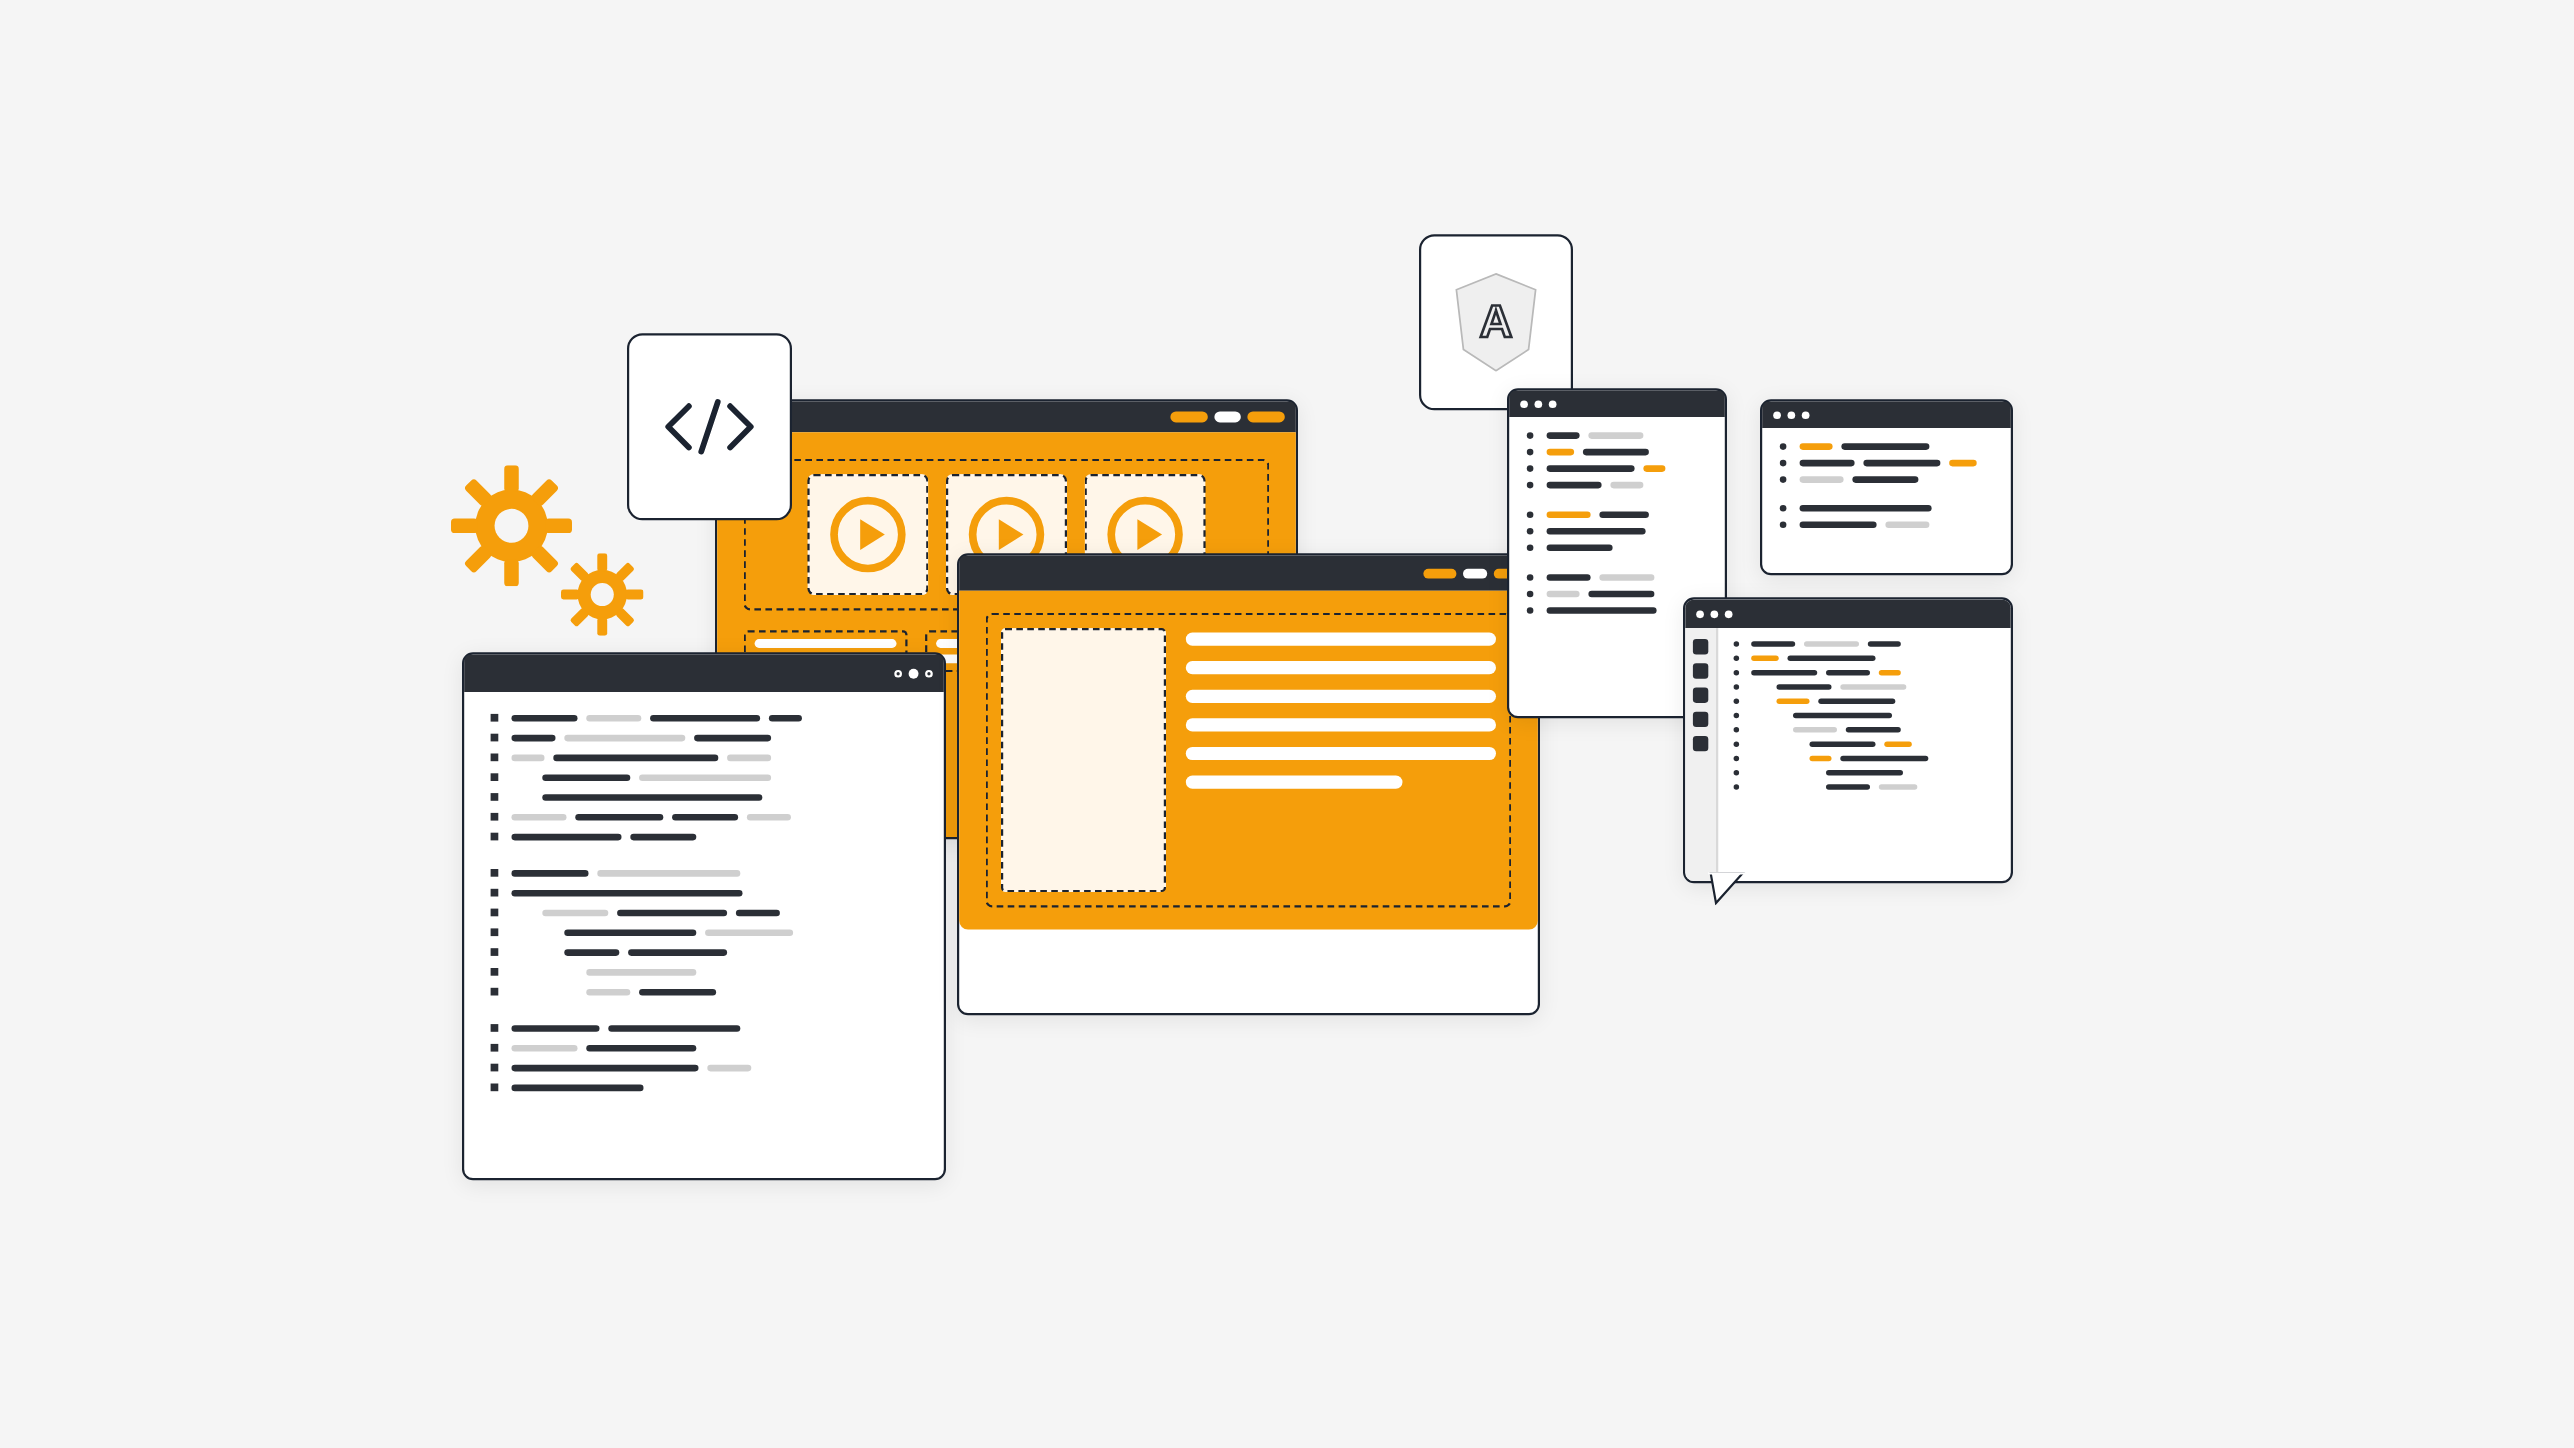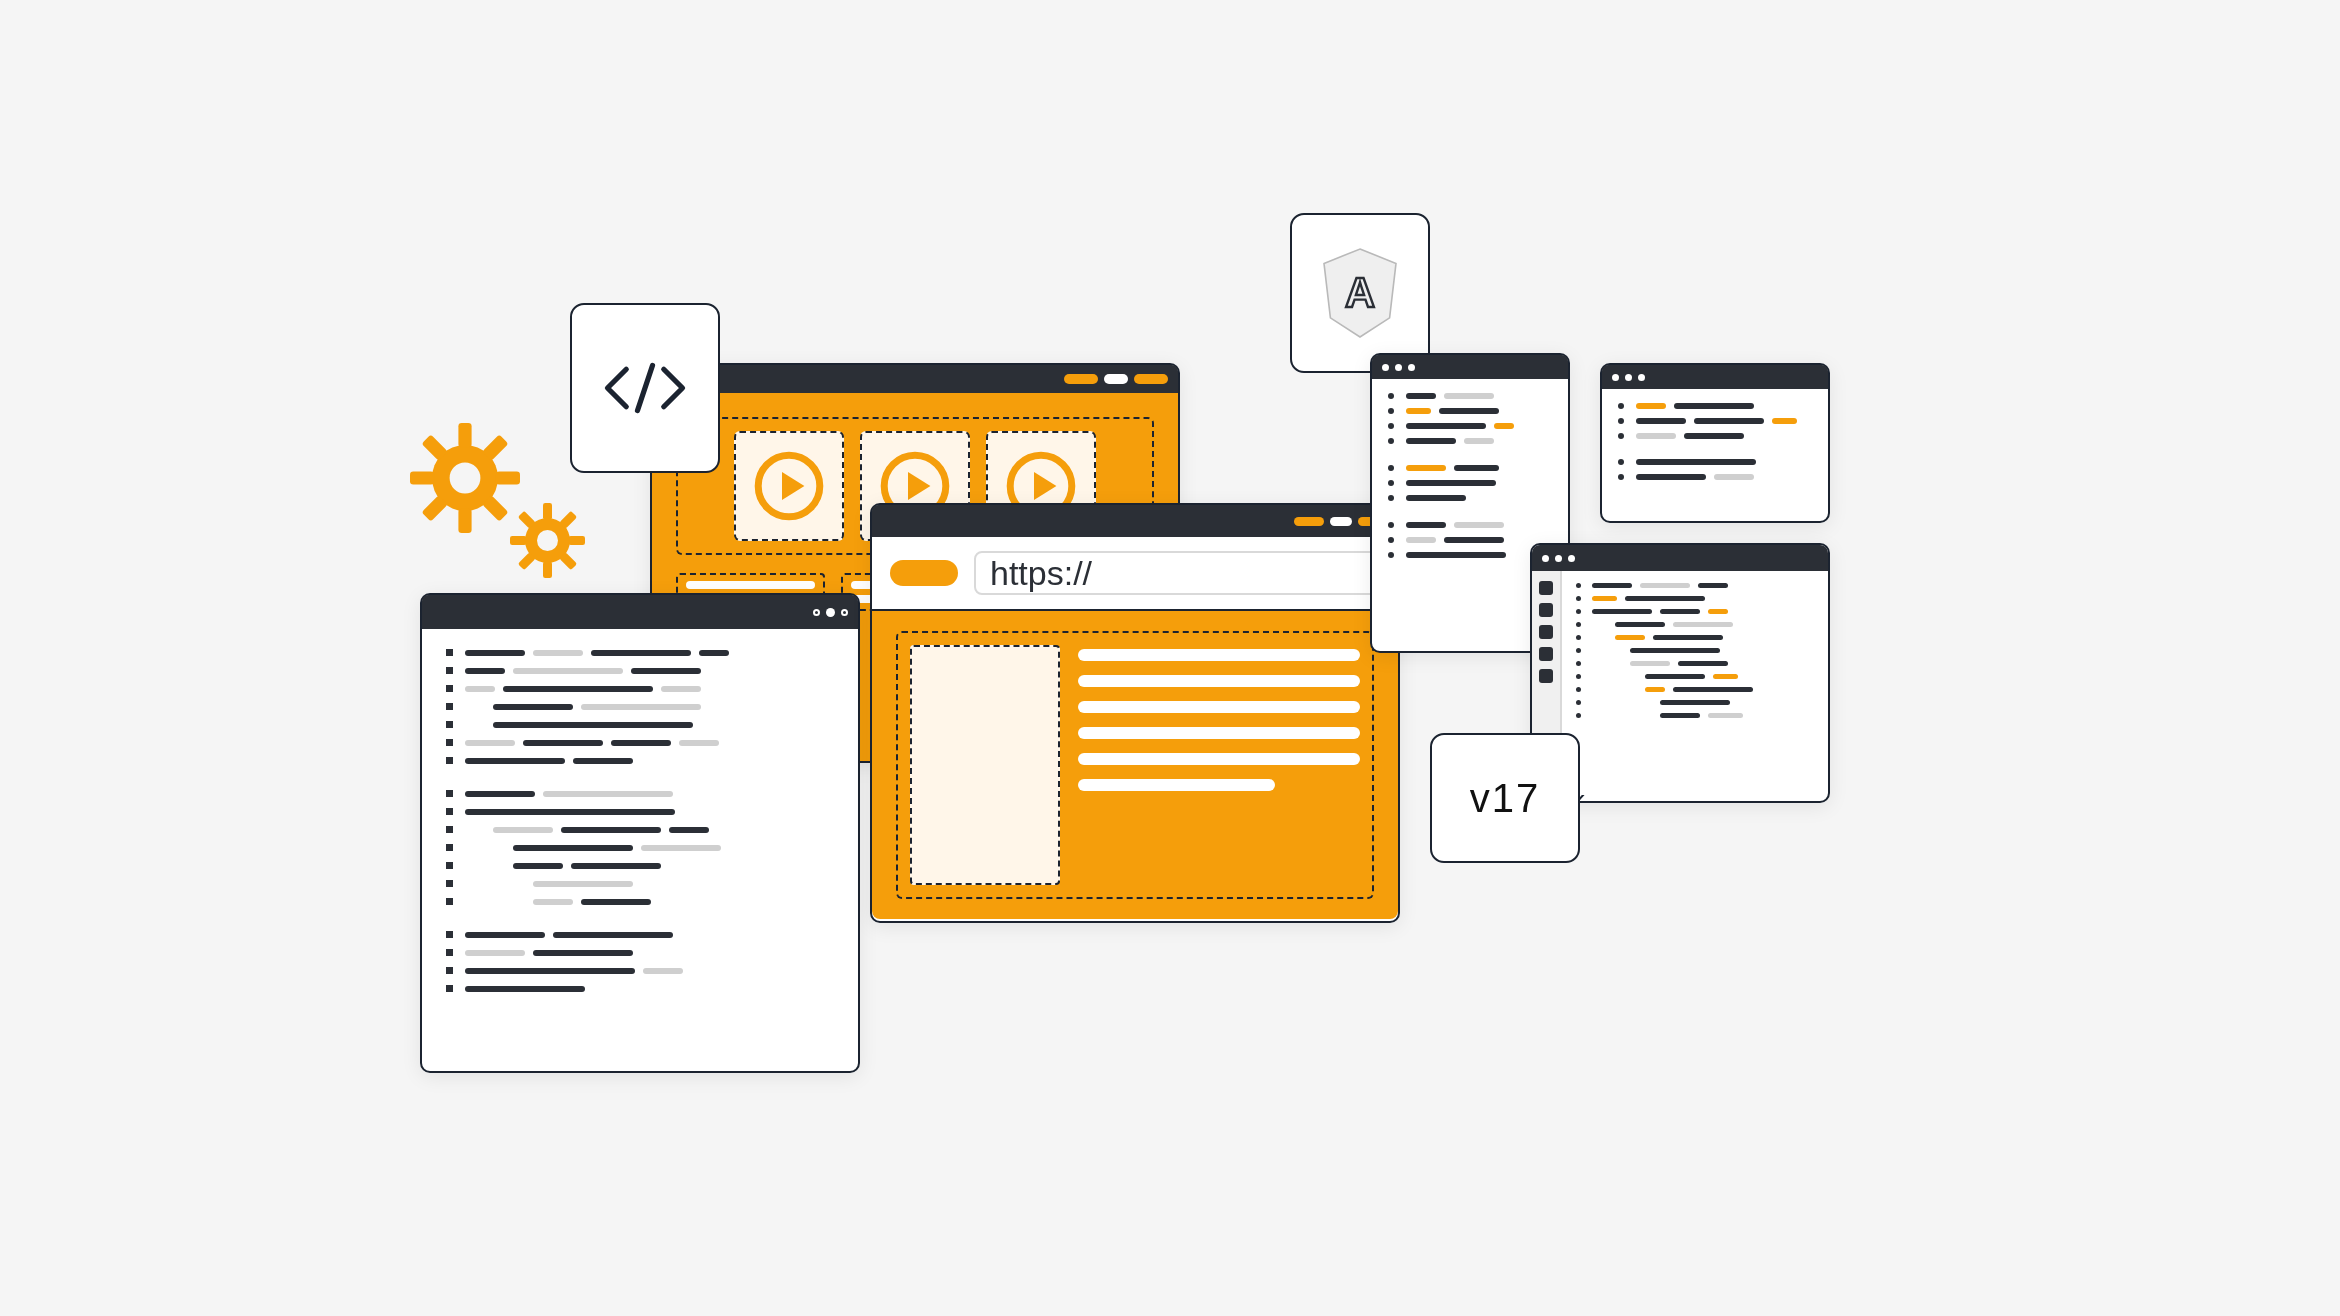--- a/index.html
+++ b/index.html
@@ -327,26 +327,20 @@
     </div>
   </div>
 
   <div class="card abs" style="left:500px; top:370px; width:530px; height:420px;">
     <div class="titlebar right" style="height:32px;">
       <div style="flex:1"></div>
       <div style="width:30px;height:9px;border-radius:5px;background:#f59e0b;"></div>
       <div style="width:22px;height:9px;border-radius:5px;background:#fff;"></div>
       <div style="width:30px;height:9px;border-radius:5px;background:#f59e0b;"></div>
     </div>
-    <div class="urlbar">
-      <div class="pill"></div>
-      <div style="flex:1; border:2px solid #d9d9d9; border-radius:8px; height:44px; display:flex; align-items:center; padding:0 14px;">
-        <span class="url-text">https://</span>
-      </div>
-    </div>
     <div style="background:#f59e0b; height:calc(100% - 32px - 76px); border-radius:0 0 8px 8px; padding:20px 24px;">
       <div style="border:2px dashed #1b2330; border-radius:6px; padding:12px; display:flex; gap:18px; height:100%;">
         <div style="width:150px; background:#fff6e9; border:2px dashed #1b2330; border-radius:4px;"></div>
         <div style="flex:1; display:flex; flex-direction:column; gap:14px; padding-top:4px;">
           <div style="height:12px;background:#fff;border-radius:6px;"></div>
           <div style="height:12px;background:#fff;border-radius:6px;"></div>
           <div style="height:12px;background:#fff;border-radius:6px;"></div>
           <div style="height:12px;background:#fff;border-radius:6px;"></div>
           <div style="height:12px;background:#fff;border-radius:6px;"></div>
           <div style="height:12px;background:#fff;border-radius:6px;width:70%;"></div>
@@ -539,17 +533,14 @@
         </div>
       </div>
     </div>
 
     <svg width="40" height="30" style="position:absolute; left:20px; bottom:0;" viewBox="0 0 40 30">
       <path d="M5 0 L35 0 L10 28 Z" fill="#fff" stroke="#1b2330" stroke-width="2"></path>
       <rect x="3" y="-2" width="34" height="4" fill="#fff"></rect>
     </svg>
   </div>
 
-  <div class="tag abs" style="left:1060px; top:600px; width:150px; height:130px; display:flex; align-items:center; justify-content:center;">
-    <span class="ver-text">v17</span>
-  </div>
 
 </div>
 
 </body></html>

